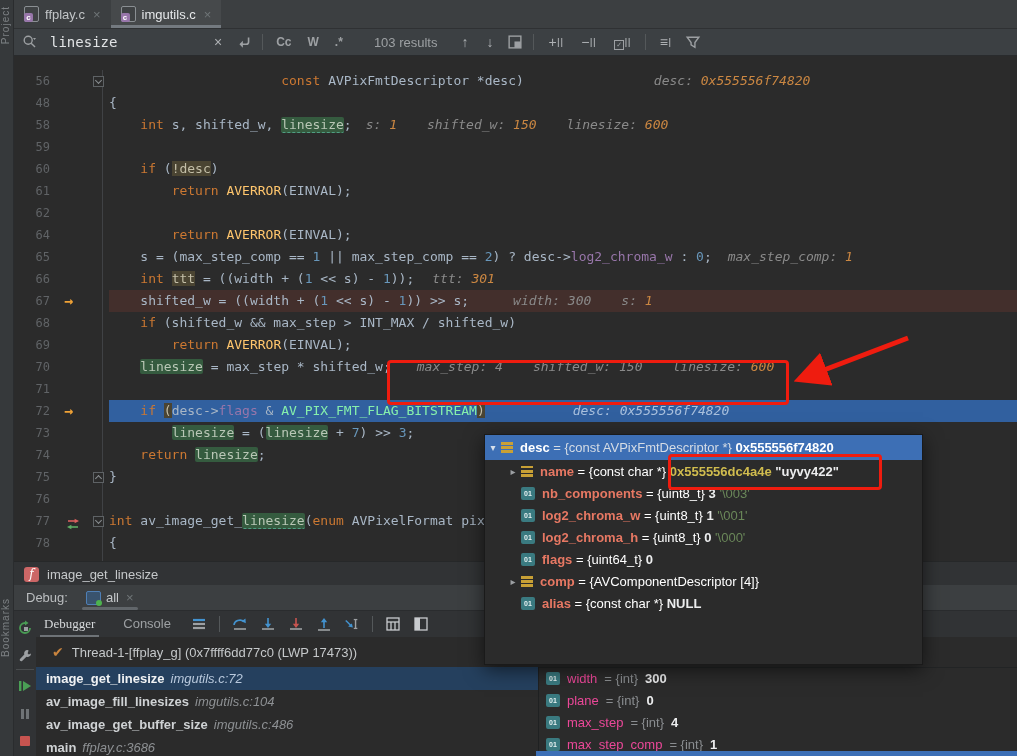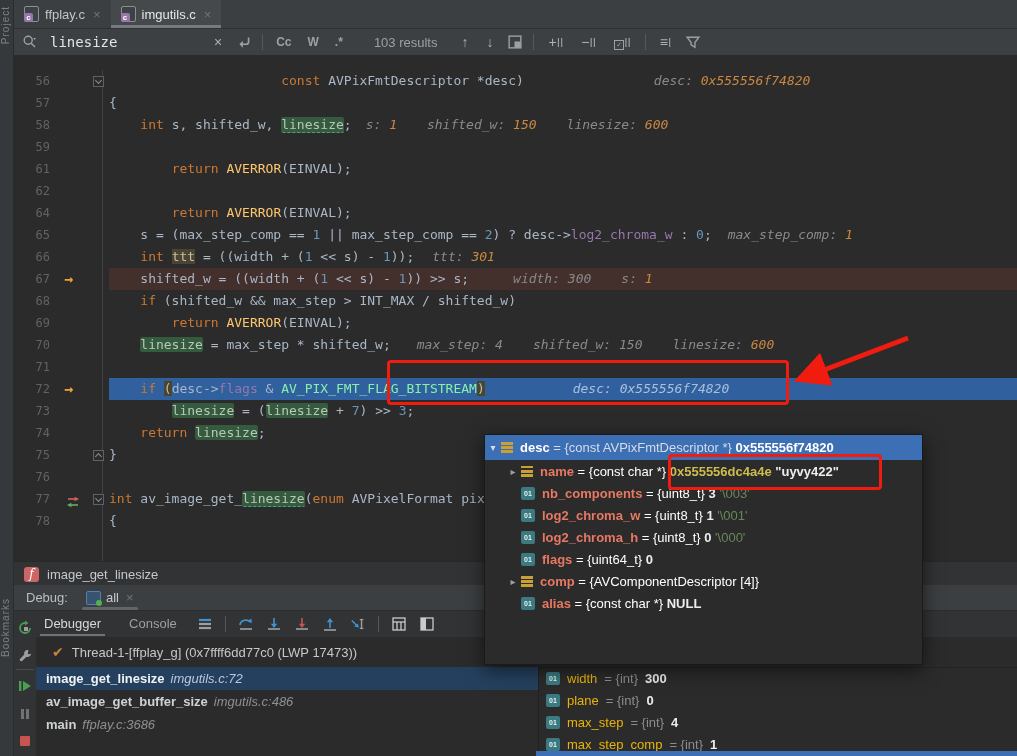--- a/index.html
+++ b/index.html
@@ -69,21 +69,21 @@
   #debug-header{left:14px;top:585px;width:1003px;height:25px;background:#3c3f41;border-bottom:1px solid #2a2c2e;
     display:flex;align-items:center;gap:14px;padding-left:12px;z-index:4;}
   #session-tab{display:flex;align-items:center;gap:5px;position:relative;height:100%;padding:0 4px;color:#c5c8ca;}
   #session-tab::after{content:"";position:absolute;left:0;right:0;bottom:0;height:3px;background:#61666a;border-radius:2px;}
   .runico{width:13px;height:12px;border:1px solid #4f7fb5;background:#39536e;border-radius:2px;position:relative;}
   .runico::after{content:"";position:absolute;right:-2px;bottom:-2px;width:6px;height:6px;border-radius:50%;background:#4db34d;}
 
   
   #debug-toolbar{left:36px;top:610px;width:981px;height:27px;background:#313335;display:flex;align-items:center;gap:12px;z-index:3;}
   .dtab{padding:2px 8px;position:relative;color:#9da0a3;}
-  .dtab.active{color:#d6d9db;}
+  .dtab.active{color:#d6d9db;font-family:Liberation Serif, serif;}
   .dtab.active::after{content:"";position:absolute;left:4px;right:4px;bottom:-3px;height:2px;background:#6e7377;}
   .icon16{width:16px;height:16px;display:inline-block;}
 
   
   #dbg-leftcol{left:14px;top:610px;width:22px;height:146px;background:#313335;z-index:3;}
   .dl-ic{position:absolute;left:3px;width:16px;height:16px;}
   #dl-sep{position:absolute;left:2px;top:59px;width:18px;height:1px;background:#4a4d4f;}
 
   
   #thread-row{left:36px;top:637px;width:981px;height:30px;background:#2b2b2b;border-bottom:1px solid #222425;
@@ -97,21 +97,21 @@
   .frame-row .loc{font-style:italic;color:#8d9093;}
   .frame-row.sel{background:#25405e;}
   .frame-row.sel .fn{color:#f0f2f4;}
   .frame-row.sel .loc{color:#b9c9dd;}
 
   
   #vars{left:546px;top:667px;width:471px;height:85px;z-index:2;}
   .var-row{height:22px;display:flex;align-items:center;gap:7px;}
   .ico-prim{width:14px;height:13px;background:#3a7a80;color:#e8f2f2;font-size:7px;font-weight:bold;
     line-height:13px;text-align:center;border-radius:2px;flex:0 0 14px;}
-  .vname{color:#eab308;} .vtype{color:#8a8d90;} .vval{color:#ecedee;font-weight:bold;}
+  .vname{color:#ec4899;} .vtype{color:#8a8d90;} .vval{color:#ecedee;font-weight:bold;}
   #frames-vars-sep{left:538px;top:667px;width:1px;height:89px;background:#1f2122;z-index:2;}
   #bottom-blue{left:536px;top:751px;width:481px;height:5px;background:#3c6fb6;z-index:6;}
 
   
   #popup{left:484px;top:434px;width:437px;height:229px;background:#2b2b2b;border:1px solid #1a1a1a;
     box-shadow:0 5px 18px rgba(0,0,0,.55);z-index:50;display:flex;flex-direction:column;}
   .p-row{height:22px;display:flex;align-items:center;white-space:pre;}
   .p-row.sel{background:var(--sel,#3d6fb5);height:25px;}
   .p-exp{width:16px;text-align:center;color:#9da0a3;font-size:10px;flex:0 0 16px;}
   .p-row.sel .p-exp{color:#d5dfeb;}
@@ -200,40 +200,48 @@
         <div class="gut">
           <span class="ln">56</span>
           <span class="g-fold"></span>
         </div>
         <div class="ct-wrap">
           <div class="ct"><span class="c-pl">                      </span><span class="c-kw">const </span><span class="c-pl">AVPixFmtDescriptor *desc)</span><span class="hints" style="margin-left: 130px;"><span class="hint"><span class="hl">desc:</span><span class="hv ch"> 0x555556f74820</span></span></span></div>
         </div>
       </div>
       <div class="code-row">
         <div class="gut">
-          <span class="ln">57</span>
+          <span class="ln">48</span>
         </div>
         <div class="ct-wrap">
           <div class="ct"><span class="c-pl">{</span></div>
         </div>
       </div>
       <div class="code-row">
         <div class="gut">
           <span class="ln">58</span>
         </div>
         <div class="ct-wrap">
           <div class="ct"><span class="c-pl">    </span><span class="c-kw">int </span><span class="c-pl">s, shifted_w, </span><span class="c-hlgu">linesize</span><span class="c-pl">;</span><span class="hints" style="margin-left: 14px;"><span class="hint"><span class="hl">s:</span><span class="hv ch"> 1</span></span><span class="hint"><span class="hl">shifted_w:</span><span class="hv ch"> 150</span></span><span class="hint"><span class="hl">linesize:</span><span class="hv ch"> 600</span></span></span></div>
         </div>
       </div>
       <div class="code-row">
         <div class="gut">
           <span class="ln">59</span>
         </div>
         <div class="ct-wrap">
           <div class="ct"></div>
+        </div>
+      </div>
+      <div class="code-row">
+        <div class="gut">
+          <span class="ln">60</span>
+        </div>
+        <div class="ct-wrap">
+          <div class="ct"><span class="c-pl">    </span><span class="c-kw">if </span><span class="c-pl">(</span><span class="c-hlo">!desc</span><span class="c-pl">)</span></div>
         </div>
       </div>
       <div class="code-row">
         <div class="gut">
           <span class="ln">61</span>
         </div>
         <div class="ct-wrap">
           <div class="ct"><span class="c-pl">        </span><span class="c-kw">return </span><span class="c-fn">AVERROR</span><span class="c-pl">(EINVAL);</span></div>
         </div>
       </div>
@@ -466,20 +474,24 @@
 
 <div id="thread-row" class="abs">
   <span class="chk">✔</span>
   <span>Thread-1-[ffplay_g] (0x7ffff6dd77c0 (LWP 17473))</span>
 </div>
 
 <div id="frames" class="abs">
     <div class="frame-row sel">
       <span class="fn">image_get_linesize</span>
       <span class="loc">imgutils.c:72</span>
+    </div>
+    <div class="frame-row">
+      <span class="fn">av_image_fill_linesizes</span>
+      <span class="loc">imgutils.c:104</span>
     </div>
     <div class="frame-row">
       <span class="fn">av_image_get_buffer_size</span>
       <span class="loc">imgutils.c:486</span>
     </div>
     <div class="frame-row">
       <span class="fn">main</span>
       <span class="loc">ffplay.c:3686</span>
     </div>
   </div>

